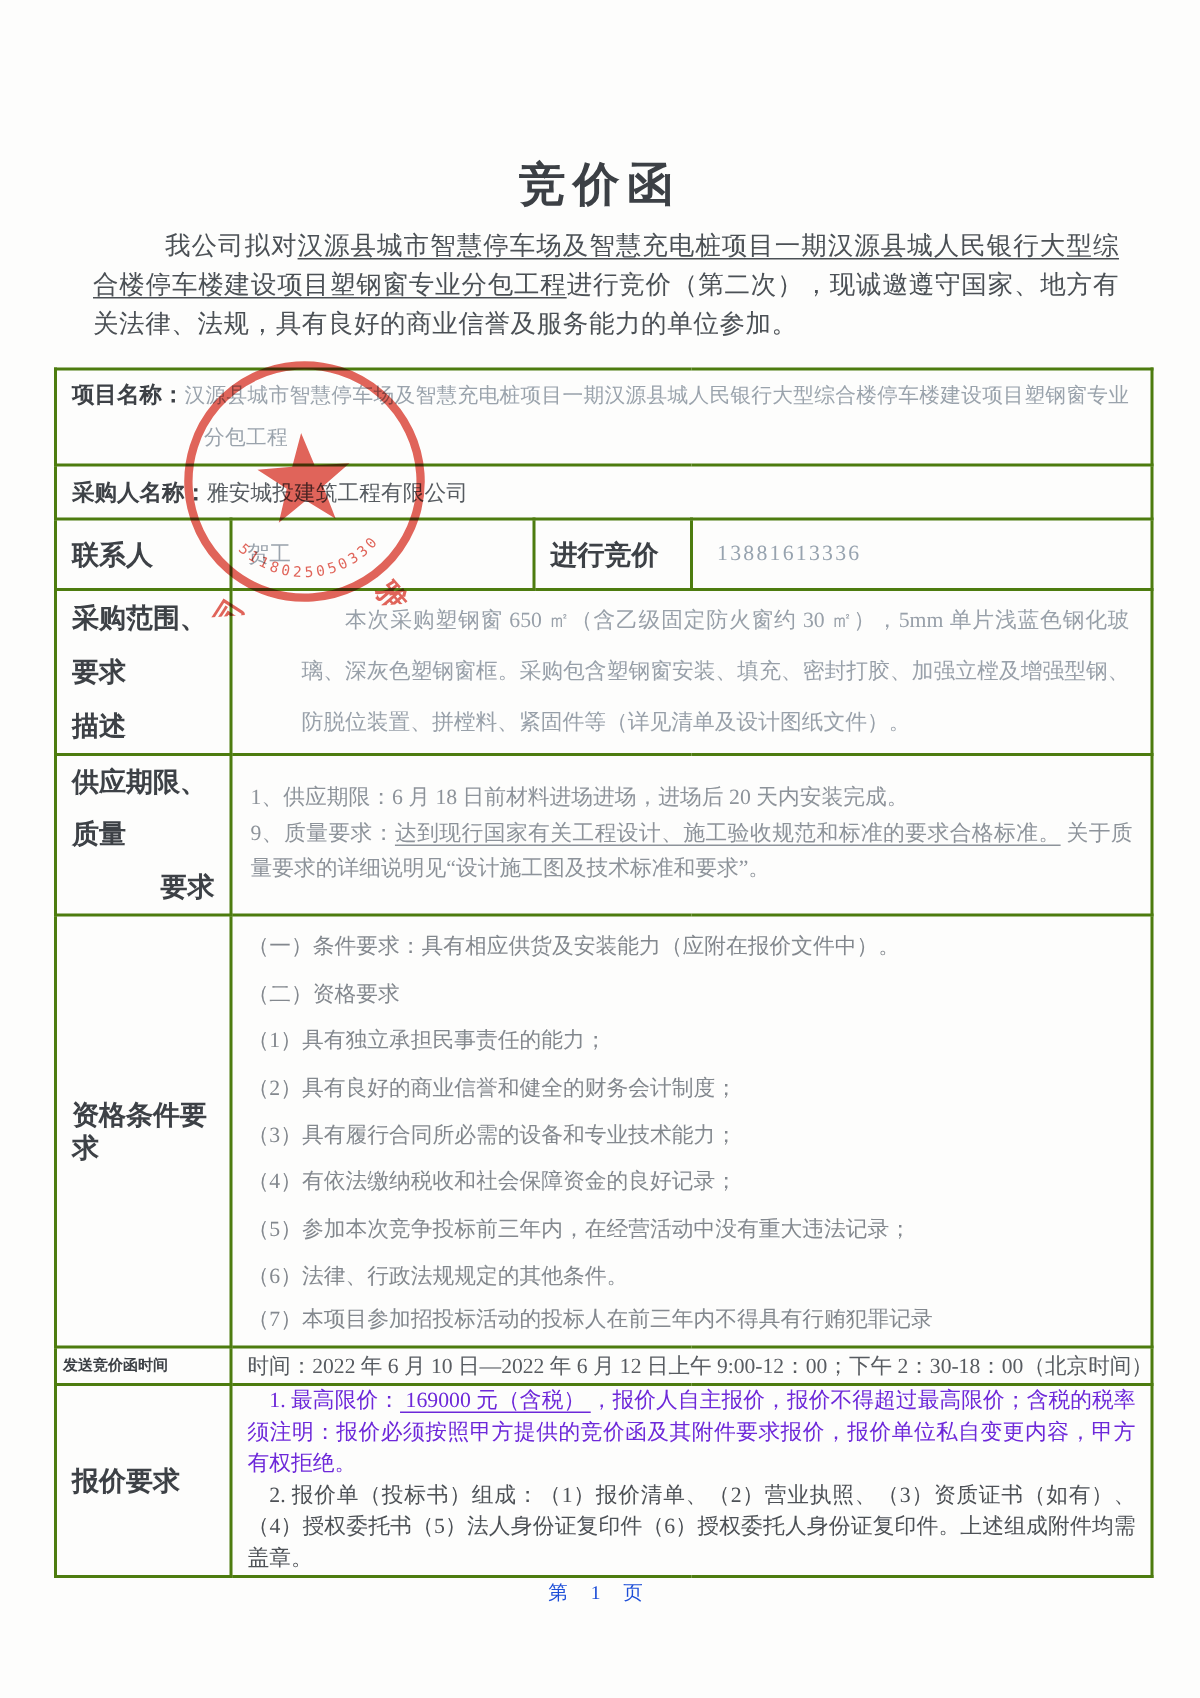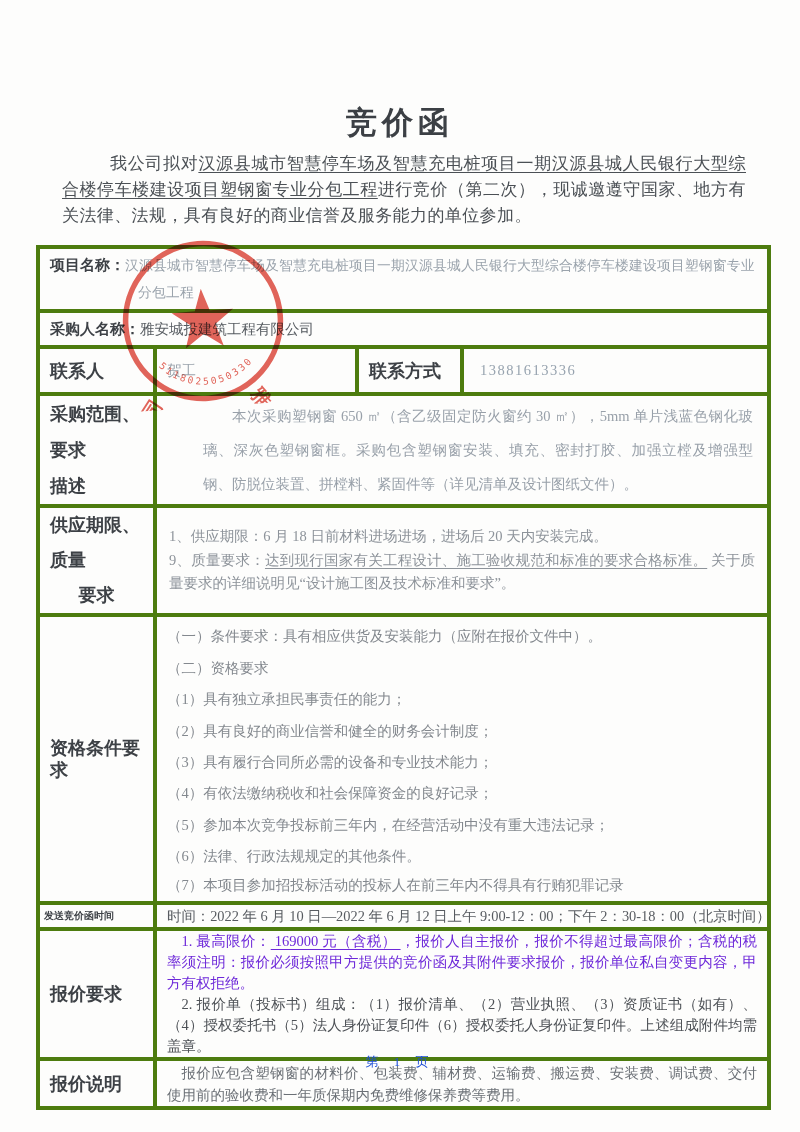--- a/index.html
+++ b/index.html
@@ -25,21 +25,21 @@
     text-align:justify;text-indent:48px;letter-spacing:.4px;
   }
   .u{text-decoration:underline;text-underline-offset:3px;text-decoration-thickness:1px;}
   
   table.main{
     position:absolute;left:36px;top:245px;width:731px;
     border-collapse:collapse;table-layout:fixed;
     font-size:14.5px;
   }
   table.main td{
-    border:4px solid #4d7c0f;
+    border:2px solid #4d7c0f;
     padding:0 10px;
     vertical-align:middle;
     overflow:hidden;
   }
   .lbl{font-weight:bold;color:#3d4146;font-size:15px;}
   .lbl-cell{font-weight:bold;color:#3d4146;font-size:18px;line-height:22px;}
   .r1{height:64px}.r2{height:36px}.r3{height:47px}.r4{height:97px}
   .r5{height:71px}.r6{height:288px}.r7{height:25px}.r8{height:84px}.r9{height:46px}
   .hang{padding-left:88px;text-indent:-88px;line-height:27px;}
   .cell-top{vertical-align:top;padding-top:9px;}
@@ -99,36 +99,36 @@
 
     <tr class="r2">
       <td colspan="4">
         <span class="lbl">采购人名称：</span><span class="c-body">雅安城投建筑工程有限公司</span>
       </td>
     </tr>
 
     <tr class="r3">
       <td class="lbl-cell">联系人</td>
       <td class="c-light">贺工</td>
-      <td class="lbl-cell">联系方式</td>
+      <td class="lbl-cell">进行竞价</td>
       <td class="phone" style="padding-left:16px">13881613336</td>
     </tr>
 
     <tr class="r4">
       <td class="lbl-cell label-center">
         <div style="line-height:36px"><span>采购范围、要求</span><br><span>描述</span></div>
       </td>
       <td colspan="3">
         <div class="scope-text">本次采购塑钢窗 650 ㎡（含乙级固定防火窗约 30 ㎡），5mm 单片浅蓝色钢化玻璃、深灰色塑钢窗框。采购包含塑钢窗安装、填充、密封打胶、加强立樘及增强型钢、防脱位装置、拼樘料、紧固件等（详见清单及设计图纸文件）。</div>
       </td>
     </tr>
 
     <tr class="r5">
       <td class="lbl-cell">
-        <div style="line-height:35px"><span>供应期限、质量</span><br><span style="display:block;text-align:center">要求</span></div>
+        <div style="line-height:35px"><span>供应期限、质量</span><br><span style="display:block;text-align:right">要求</span></div>
       </td>
       <td colspan="3">
         <div class="supply-text"><span>1、供应期限：6 月 18 日前材料进场进场，进场后 20 天内安装完成。</span><br><span>9、质量要求：</span><span class="u">达到现行国家有关工程设计、施工验收规范和标准的要求合格标准。</span><span> 关于质量要求的详细说明见“设计施工图及技术标准和要求”。</span></div>
       </td>
     </tr>
 
     <tr class="r6">
       <td class="lbl-cell">资格条件要求</td>
       <td colspan="3" class="qual-cell">
         <div class="qual-item">（一）条件要求：具有相应供货及安装能力（应附在报价文件中）。</div>
@@ -151,26 +151,20 @@
     </tr>
 
     <tr class="r8">
       <td class="lbl-cell">报价要求</td>
       <td colspan="3">
         <p class="quote-p c-mid2"><span>1. 最高限价：</span><span class="u">  169000 元（含税）  </span><span>，报价人自主报价，报价不得超过最高限价；含税的税率须注明：报价必须按照甲方提供的竞价函及其附件要求报价，报价单位私自变更内容，甲方有权拒绝。</span></p>
         <p class="quote-p c-dark">2. 报价单（投标书）组成：（1）报价清单、（2）营业执照、（3）资质证书（如有）、（4）授权委托书（5）法人身份证复印件（6）授权委托人身份证复印件。上述组成附件均需盖章。</p>
       </td>
     </tr>
 
-    <tr class="r9">
-      <td class="lbl-cell">报价说明</td>
-      <td colspan="3">
-        <div class="note-text">报价应包含塑钢窗的材料价、包装费、辅材费、运输费、搬运费、安装费、调试费、交付使用前的验收费和一年质保期内免费维修保养费等费用。</div>
-      </td>
-    </tr>
   </tbody>
     </table>
 
   <div class="seal-wrap">
     <svg width="172" height="172" viewBox="0 0 170 170">
       <defs>
         <path id="arcTop" d="M 85,146 A 61,61 0 1 1 84.9,146"></path>
         <path id="arcBot" d="M 25.1,104.5 A 63,63 0 0 0 144.9,104.5"></path>
       </defs>
       <circle cx="85" cy="85" r="76.5" fill="none" stroke-width="5.5" stroke="#dc4336"></circle>

